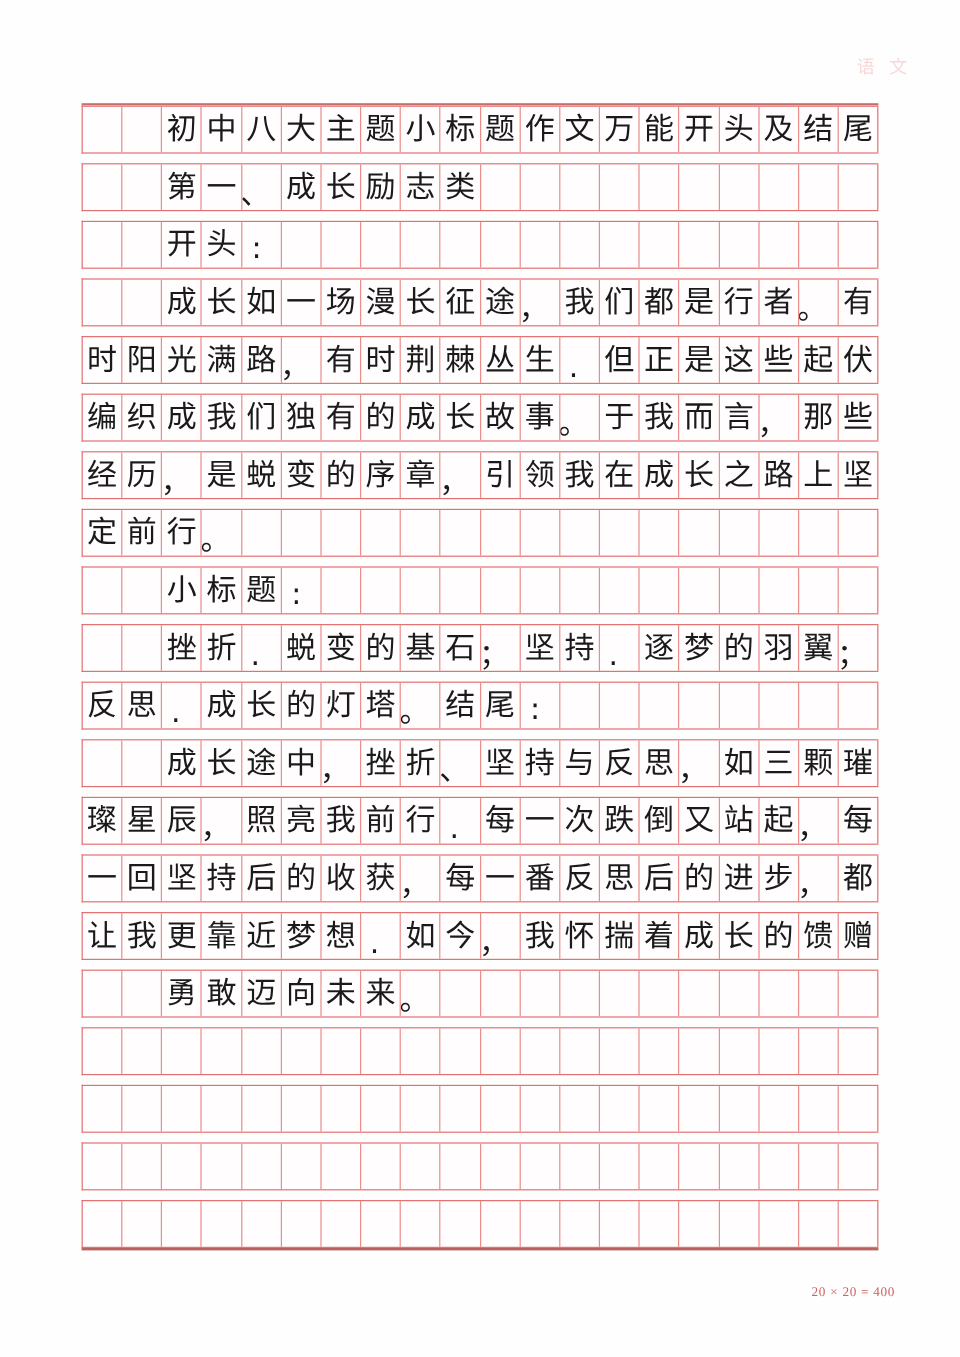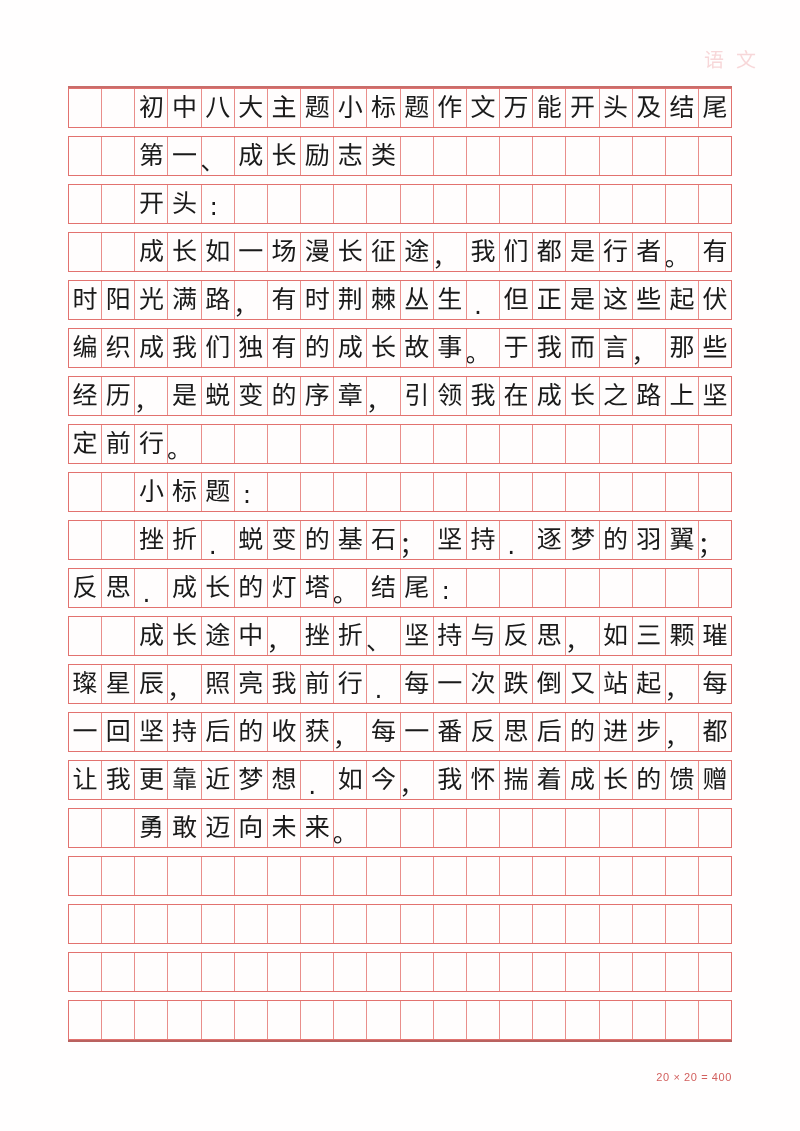--- a/index.html
+++ b/index.html
@@ -22,21 +22,21 @@
     position: absolute;
     inset: 0;
     background: #fffefe;
   }
 
   
   #watermark {
     position: absolute;
     top: 44px;
     right: 32px;
-    font-size: 20px;
+    font-size: 15px;
     letter-spacing: 12px;
     color: #f2b9bb;
     opacity: .55;
     font-family: "DejaVu Sans", sans-serif;
     user-select: none;
     white-space: nowrap;
   }
 
   
   #grid-sheet {
@@ -96,26 +96,26 @@
     font-size: 25px;
     transform: translate(-5px, 5px);
   }
   .cell.punct-mid .ch {
     transform: translate(-4px, 2px);
   }
 
   
   #footer-count {
     position: absolute;
-    right: 68px;
+    right: 54px;
     bottom: 48px;
     font-size: 11px;
     color: #d2605e;
     letter-spacing: .6px;
-    font-family: Liberation Sans, sans-serif;
+    font-family: Liberation Serif, serif;
     white-space: nowrap;
   }
 </style>
 </head>
 <body>
 
 <div id="page">
 
   <div id="watermark">语文</div>
 

